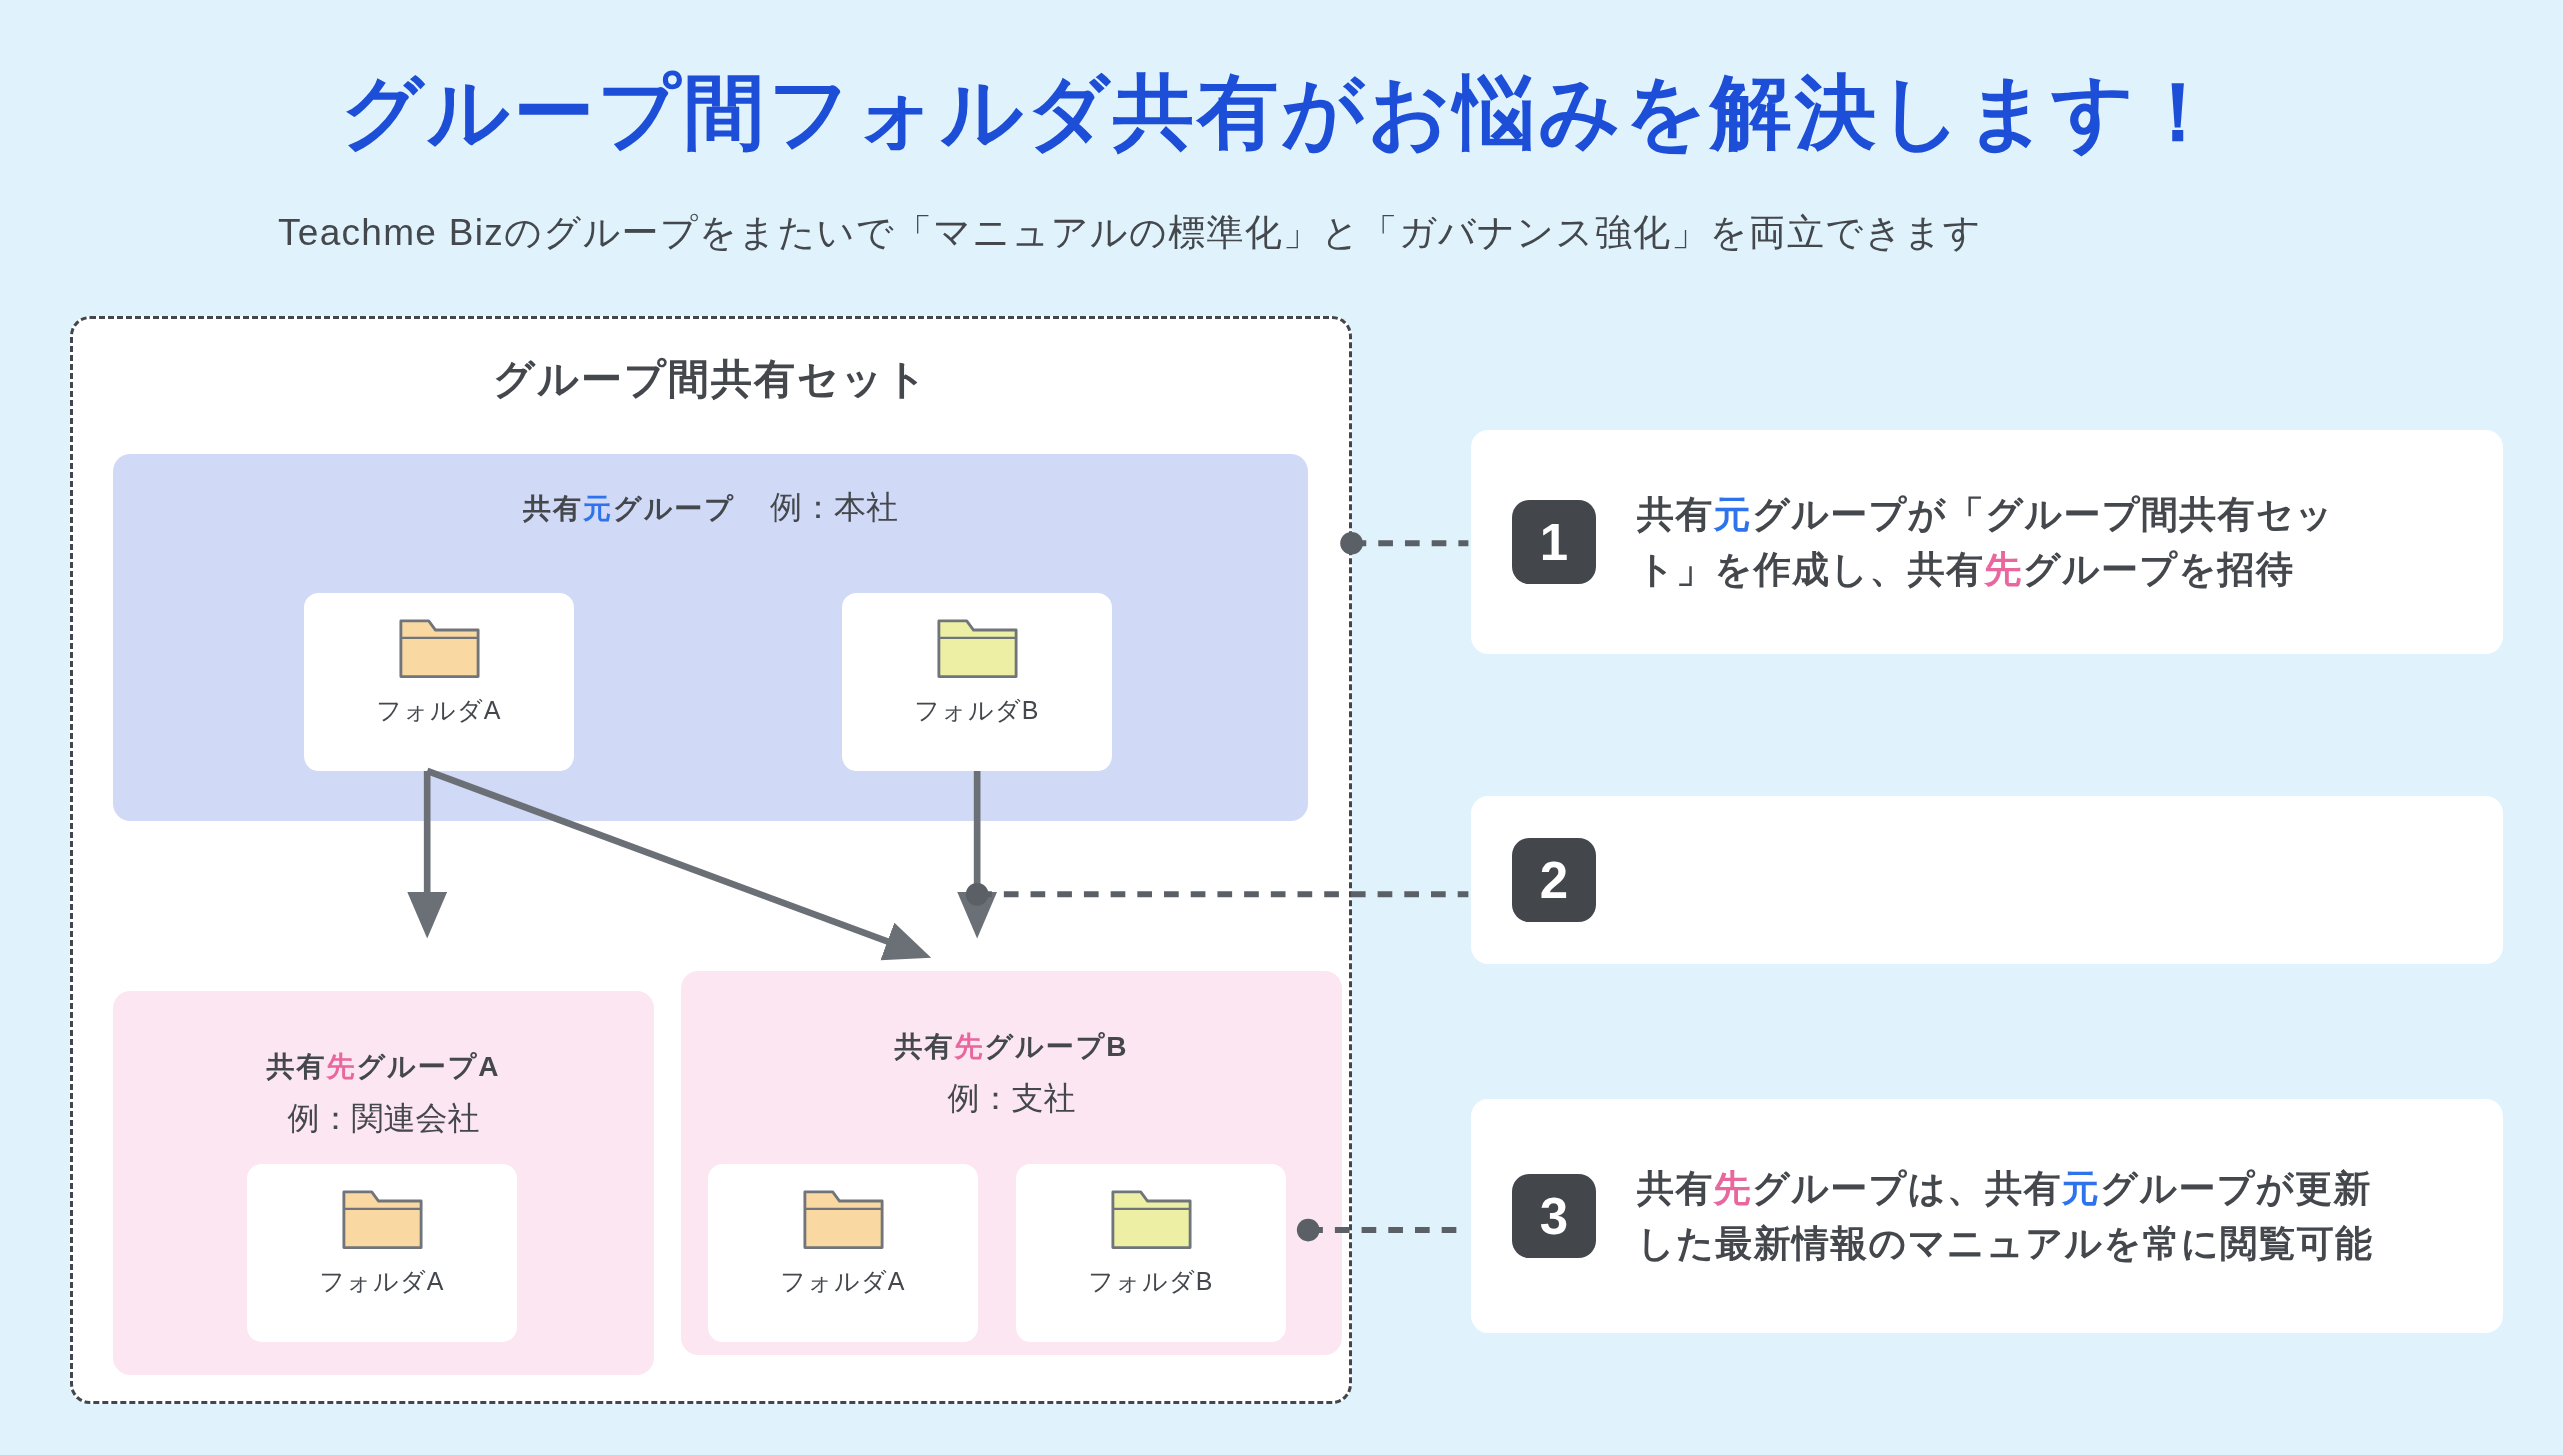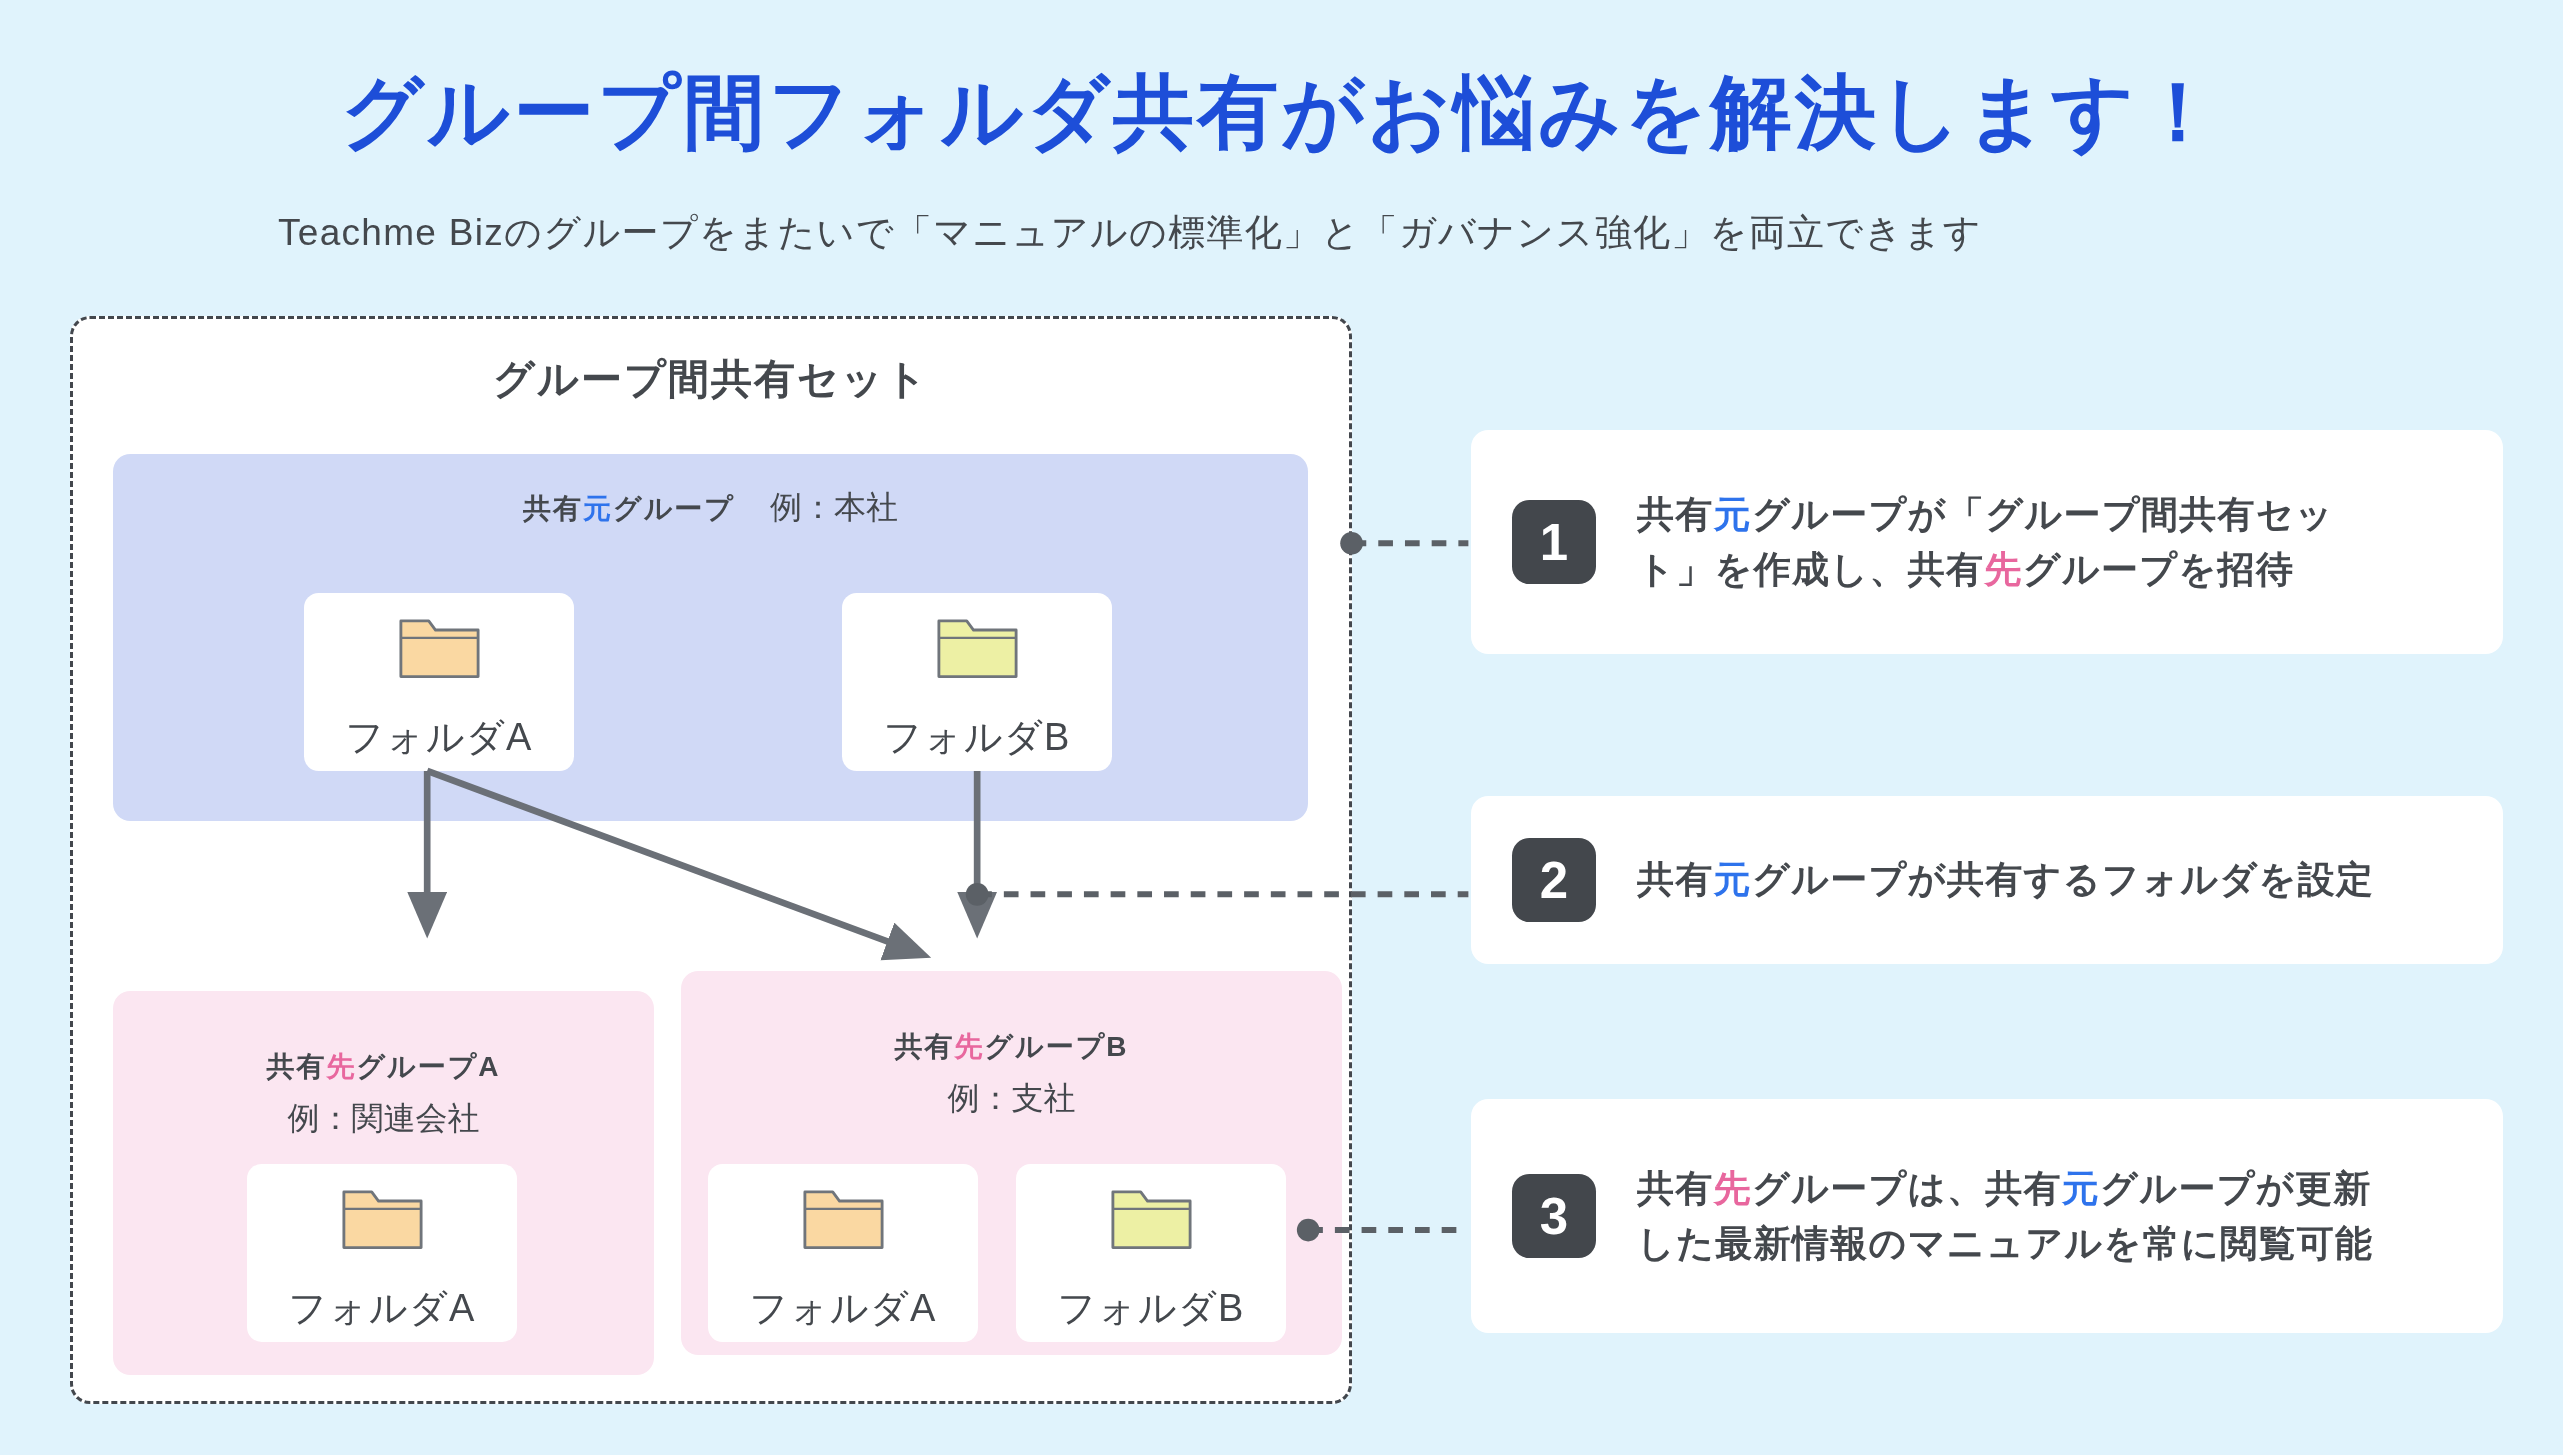--- a/index.html
+++ b/index.html
@@ -47,21 +47,21 @@
   .group-name{font-size:28px;font-weight:bold;letter-spacing:2px;color:#44484D;white-space:nowrap;}
   .group-example{font-size:32px;font-weight:normal;color:#44484D;white-space:nowrap;}
   .pink-header{position:absolute;left:0;top:57px;width:100%;text-align:center;}
   .pink-header .group-example{display:block;margin-top:10.7px;}
   .folder-card{
     position:absolute;width:270px;height:178px;
     background:#FFFFFF;border-radius:14.7px;
     display:flex;flex-direction:column;align-items:center;
   }
   .folder-card svg{margin-top:20px;}
-  .folder-label{margin-top:32px;font-size:38px;color:#44484D;letter-spacing:1.3px;}
+  .folder-label{margin-top:14px;font-size:25px;color:#44484D;letter-spacing:1.3px;}
   
   .fc-src-a{left:304px;top:593px;}
   .fc-src-b{left:842px;top:593px;}
   .fc-da-a{left:247px;top:1164px;}
   .fc-db-a{left:708px;top:1164px;}
   .fc-db-b{left:1016px;top:1164px;}
   .overlay{position:absolute;left:0;top:0;width:2563px;height:1455px;pointer-events:none;}
   .note-card{
     position:absolute;left:1471px;width:1032px;
     background:#FFFFFF;border-radius:17.4px;
@@ -177,21 +177,20 @@
   </svg>
 
   <div class="note-card note-1">
     <div class="note-badge">1</div>
     <div class="note-text"><span>共有</span><span style="color: rgb(46, 115, 236);">元</span><span>グループが「グループ間共有セッ
 ト」を作成し、共有</span><span style="color: rgb(232, 103, 158);">先</span><span>グループを招待</span></div>
   </div>
 
   <div class="note-card note-2">
     <div class="note-badge">2</div>
-    <div class="note-text"><span>共有</span><span style="color: rgb(46, 115, 236);">元</span><span>グループが共有するフォルダを設定</span></div>
   </div>
 
   <div class="note-card note-3">
     <div class="note-badge">3</div>
     <div class="note-text"><span>共有</span><span style="color: rgb(232, 103, 158);">先</span><span>グループは、共有</span><span style="color: rgb(46, 115, 236);">元</span><span>グループが更新
 した最新情報のマニュアルを常に閲覧可能</span></div>
   </div>
 
 </div>
 

